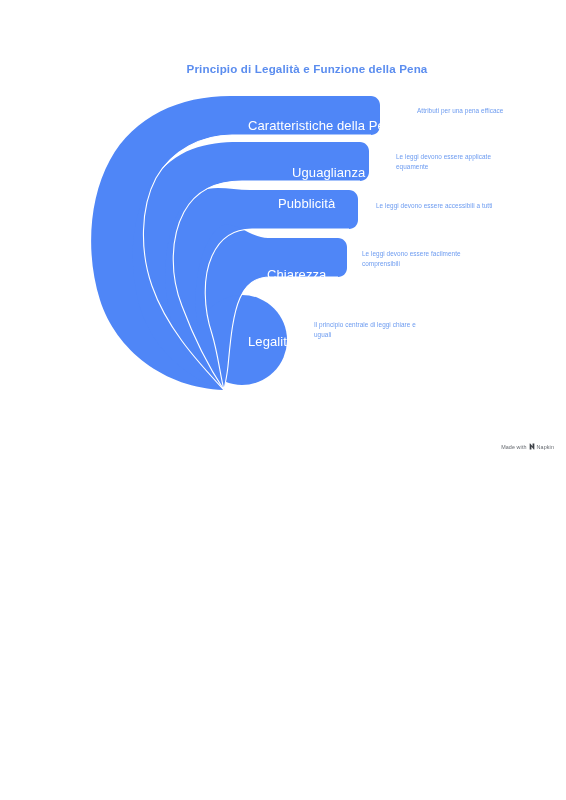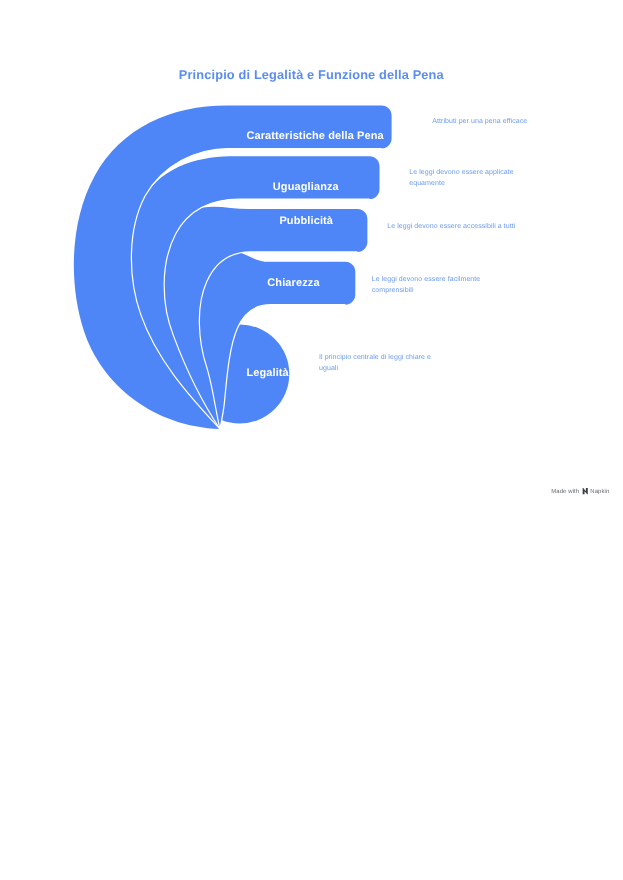--- a/index.html
+++ b/index.html
@@ -11,20 +11,21 @@
     width: 566px;
     height: 800px;
     font-family: "Liberation Sans", sans-serif;
     overflow: hidden;
     position: relative;
   }
   .page {
     position: absolute;
     inset: 0;
     background: #ffffff;
+    margin-left: 24px;
   }
   .title {
     position: absolute;
     left: 0;
     top: 62px;
     width: 566px;
     text-align: center;
     font-size: 11.6px;
     font-weight: bold;
     color: #5b8def;
@@ -33,43 +34,43 @@
   .diagram {
     position: absolute;
     left: 0;
     top: 0;
     width: 566px;
     height: 470px;
   }
   .band-label {
     position: absolute;
     color: #ffffff;
-    font-size: 10px;
-    font-weight: bold;
+    font-size: 13px;
+    font-weight: normal;
     white-space: nowrap;
     letter-spacing: 0.1px;
   }
   .desc {
     position: absolute;
     color: #6c9bf0;
     font-size: 6.4px;
     line-height: 1.55;
     letter-spacing: 0.05px;
     width: 120px;
   }
   .desc.c-0 { left: 393px; top: 106px; }
   .desc.c-1 { left: 372px; top: 152px; }
   .desc.c-2 { left: 352px; top: 201px; }
   .desc.c-3 { left: 338px; top: 249px; }
   .desc.c-4 { left: 290px; top: 320px; }
 
   .lbl-0 { left: 224px; top: 118px; }
-  .lbl-1 { left: 248px; top: 165px; text-align: center; }
+  .lbl-1 { left: 268px; top: 165px; text-align: center; }
   .lbl-2 { left: 254px; top: 196px; }
-  .lbl-3 { left: 243px; top: 252px; }
+  .lbl-3 { left: 243px; top: 267px; }
   .lbl-4 { left: 200px; top: 334px; padding-left: 24px; }
 
   .footer {
     position: absolute;
     right: 12px;
     top: 443px;
     display: flex;
     align-items: center;
     gap: 2px;
     font-size: 5.4px;

